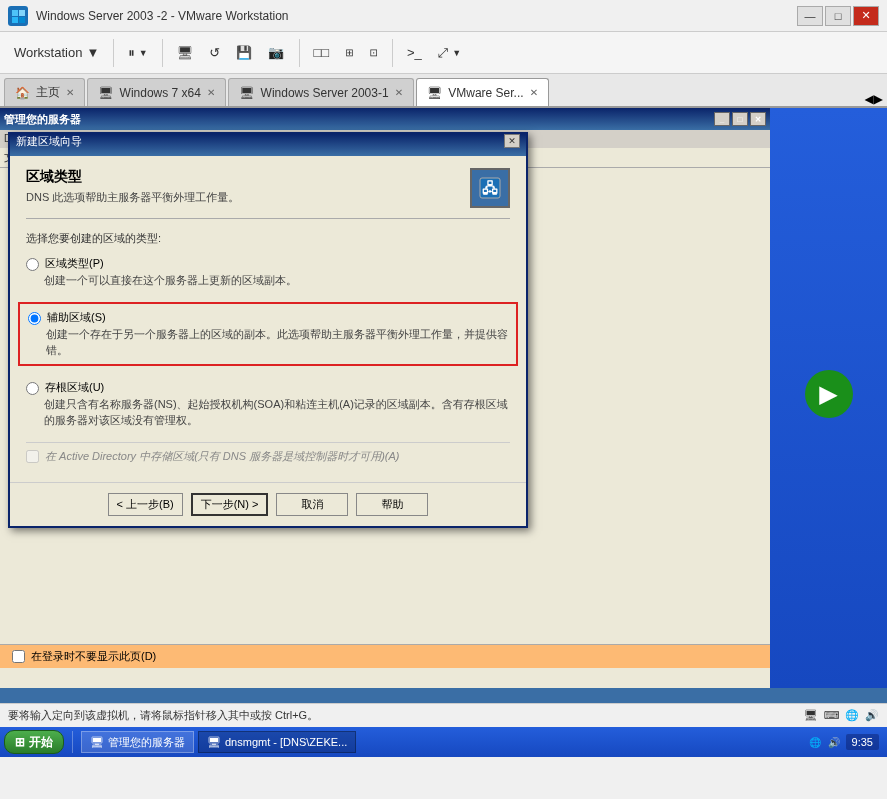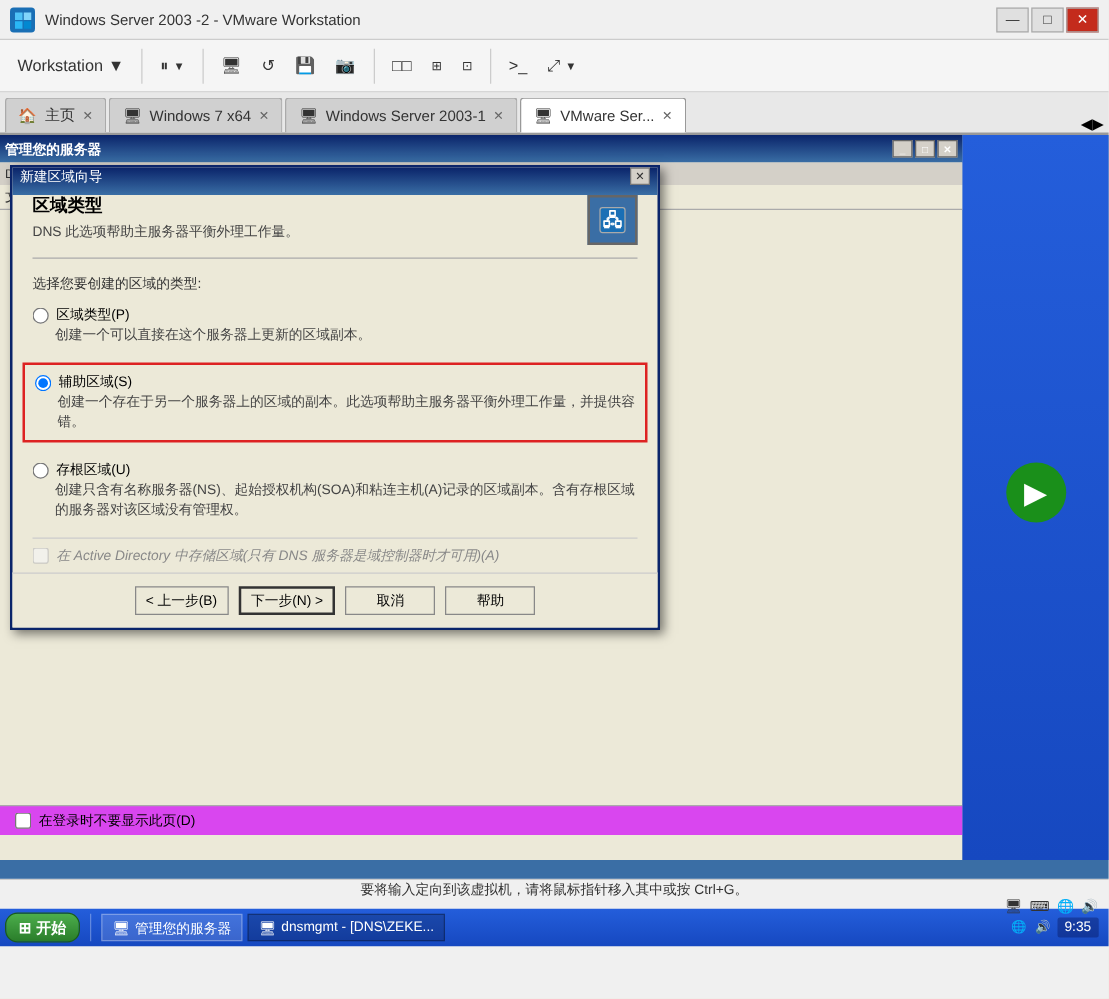--- a/index.html
+++ b/index.html
@@ -134,21 +134,21 @@
       display: flex; gap: 2px;
     }
     .dlg-btn {
       width: 16px; height: 14px;
       background: #d4d0c8; border: 1px solid #777;
       display: flex; align-items: center; justify-content: center;
       font-size: 9px; cursor: pointer; color: #333;
     }
 
     .dialog-content {
-      padding: 0 16px;
+      padding: 12px 16px;
     }
 
     .dialog-header {
       display: flex; justify-content: space-between;
       align-items: flex-start;
       margin-bottom: 12px;
       padding-bottom: 10px;
       border-bottom: 1px solid #aaa;
     }
     .dialog-header-text h2 {
@@ -273,21 +273,21 @@
       font-size: 10px; color: white;
     }
 
     
     .bottom-notice {
       height: 24px;
       background: #f0f0f0;
       border-top: 1px solid #ccc;
       display: flex; align-items: center;
       padding: 0 8px;
-      font-size: 11px; color: #333; flex-direction: column;
+      font-size: 11px; color: #333;
     }
 
     
     .screen-addr {
       height: 18px;
       background: #d4d0c8;
       display: flex; align-items: center;
       padding: 0 4px;
       font-size: 10px; color: #333;
     }
@@ -472,21 +472,21 @@
 
         <div class="dialog-footer">
           <button class="win-btn">&lt; 上一步(B)</button>
           <button class="win-btn win-btn-default">下一步(N) &gt;</button>
           <button class="win-btn">取消</button>
           <button class="win-btn">帮助</button>
         </div>
       </div>
     </div>
 
-    <div style="position:absolute; bottom:20px; left:0; right:0; height:24px; background:#d946ef; border-top:1px solid #aaa; display:flex; align-items:center; padding:0 12px;">
+    <div style="position:absolute; bottom:20px; left:0; right:0; height:24px; background:#fdba74; border-top:1px solid #aaa; display:flex; align-items:center; padding:0 12px;">
       <input type="checkbox" style="margin-right: 6px;">
       <span style="font-size:11px;">在登录时不要显示此页(D)</span>
     </div>
 
     <div style="position:absolute; top:0; right:0; width:20px; height:580px;"></div>
   </div>
 
   <div style="position:absolute; top:0; right:0; width:117px; height:580px; background:linear-gradient(to bottom, #245edb, #1648c0); display:flex; flex-direction:column; align-items:center; justify-content:center;">
     <div style="width:48px; height:48px; background:#1a8f1a; border-radius:50%; display:flex; align-items:center; justify-content:center; margin-bottom:8px;">
       <span style="color:white; font-size:24px;">▶</span>

